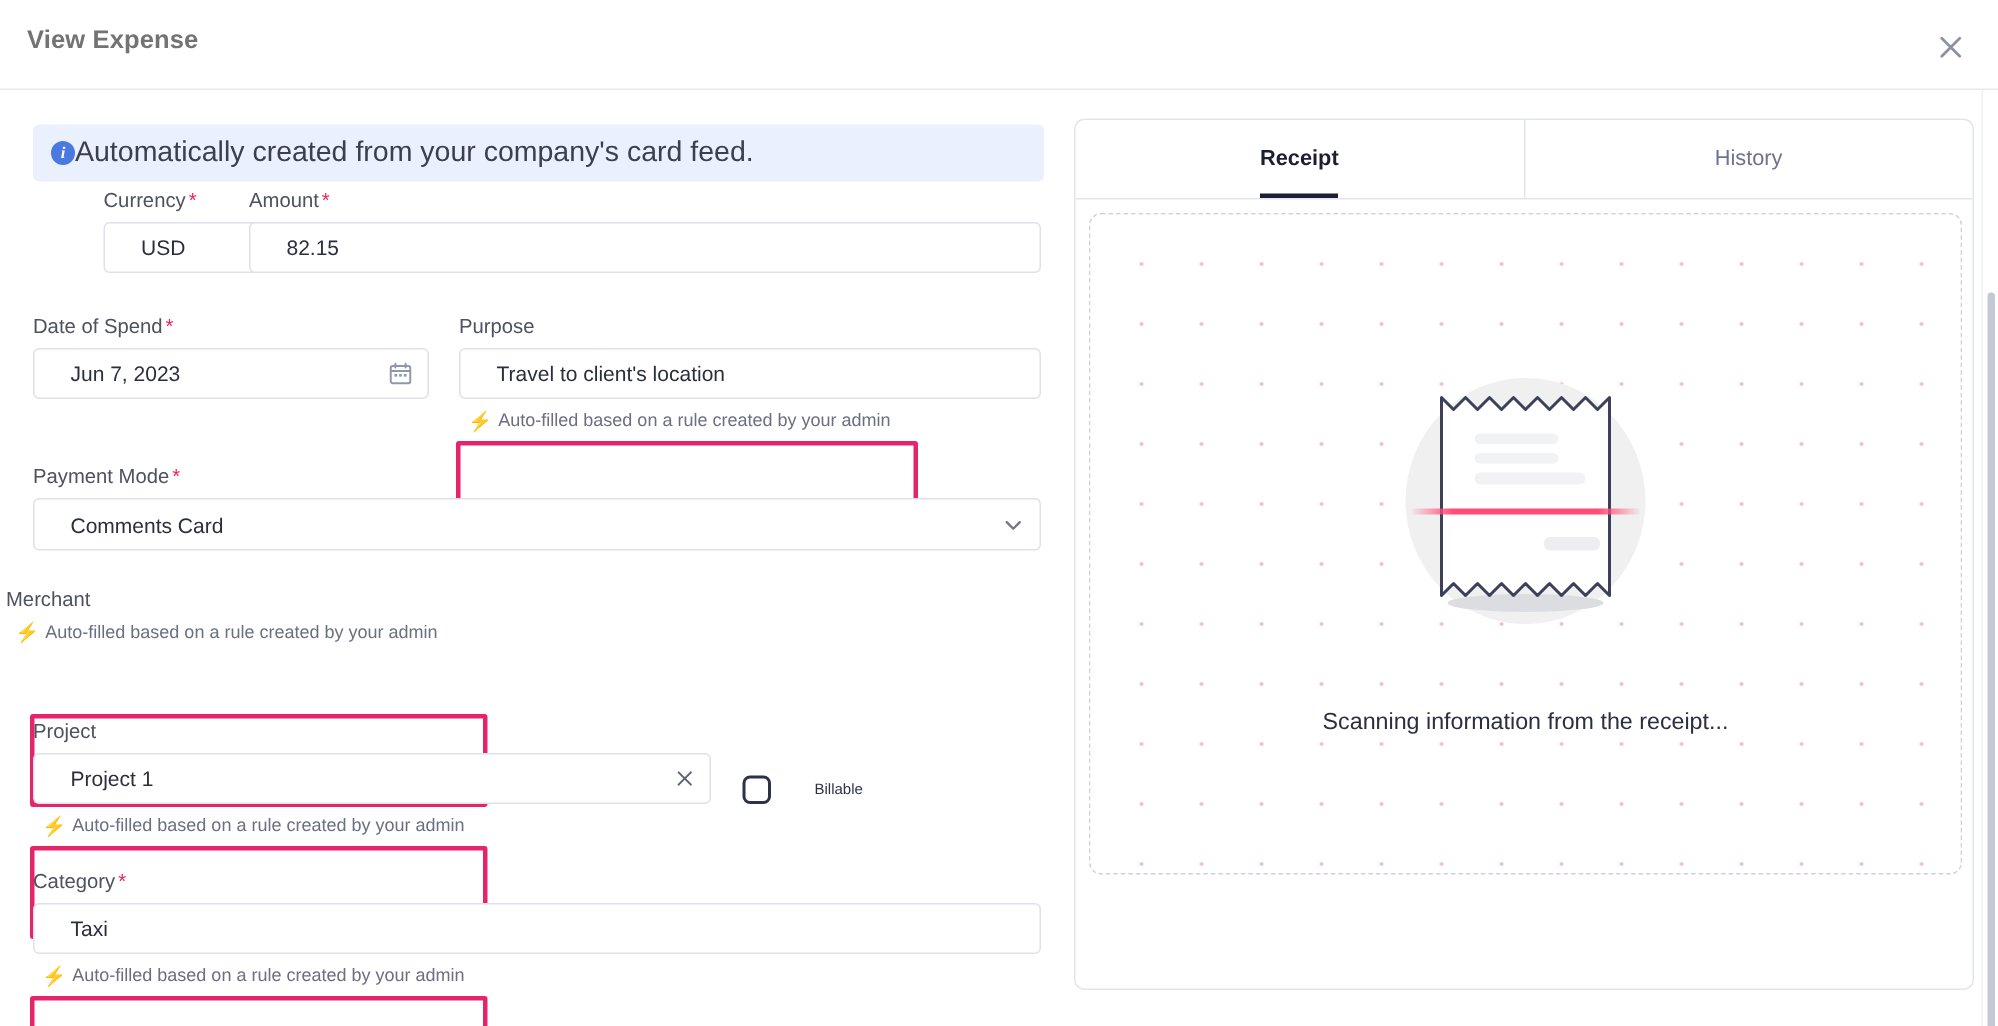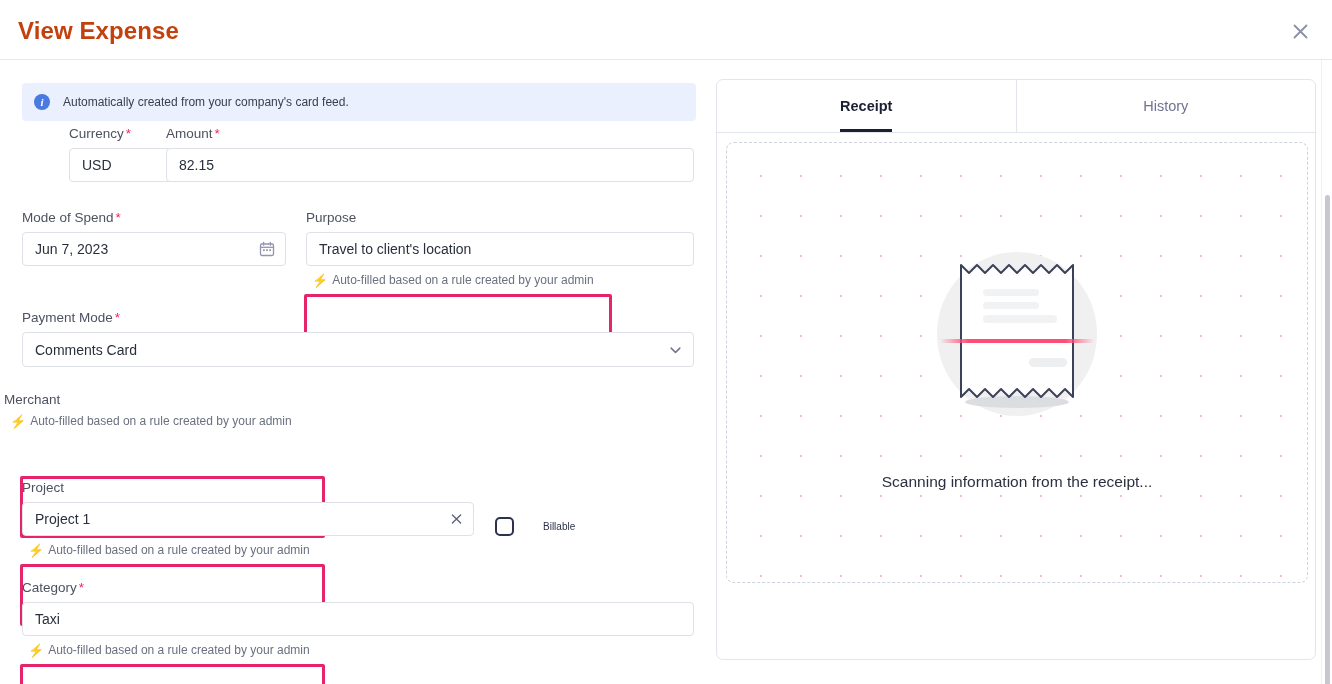--- a/index.html
+++ b/index.html
@@ -12,21 +12,21 @@
   }
   .page { position: relative; width: 1332px; height: 684px; background:#fff; }
 
   
   .header {
     position: absolute; left:0; top:0; width:1332px; height:60px;
     border-bottom: 1px solid #e7e9ef; background:#fff;
   }
   .title {
     position:absolute; left:18px; top:17px;
-    font-size:24px; font-weight:bold; color:#c2410c;
+    font-size:17px; font-weight:bold; color:#737373;
     letter-spacing:.1px;
   }
   .close-btn {
     position:absolute; right:18px; top:17px;
     width:28px; height:28px; cursor:pointer;
     display:flex; align-items:center; justify-content:center;
   }
   .close-btn svg { display:block; }
 
   
@@ -38,31 +38,31 @@
   .info-banner {
     width:674px; height:38px; background:#eaf0fd; border-radius:4px;
     display:flex; align-items:center; padding-left:12px; margin-top:11px;
   }
   .info-icon {
     width:16px; height:16px; border-radius:50%; background:#4a7ae0;
     color:#fff; font-size:11px; font-weight:bold; font-style:italic;
     display:flex; align-items:center; justify-content:center;
     font-family:"Liberation Serif", serif; flex:none;
   }
-  .info-text { margin-left:13px; font-size:12px; color:#39404f; }
+  .info-text { font-size:19px; color:#39404f; }
 
   .label {
     font-size:13.5px; color:#4c5260; margin-bottom:7px; display:block;
   }
   .req { color:#e8275c; margin-left:2px; }
 
   .field {
     height:34px; border:1px solid #dfe1e9; border-radius:4px;
     background:#fff; display:flex; align-items:center;
-    padding:0 12px; font-size:14px; color:#2a2f3d;
+    padding:0 24px; font-size:14px; color:#2a2f3d;
   }
 
   .row { display:flex; }
 
   
   .grp { position:absolute; }
 
   .icon-right {
     position:absolute; right:10px; top:50%; transform:translateY(-50%);
     display:flex; align-items:center;
@@ -175,21 +175,21 @@
     </div>
 
     <div class="grp" style="left:166px; top:66px; width:528px;">
       <span class="label"><span>Amount</span><span class="req">*</span></span>
       <div class="field">
         <span>82.15</span>
       </div>
     </div>
 
     <div class="grp" style="left:22px; top:150px; width:264px;">
-      <span class="label"><span>Mode of Spend</span><span class="req">*</span></span>
+      <span class="label"><span>Date of Spend</span><span class="req">*</span></span>
       <div class="field" style="position:relative;">
         <span>Jun 7, 2023</span>
         <span class="icon-right">
           <svg width="16" height="16" viewBox="0 0 16 16">
             <rect x="1.5" y="3" width="13" height="11.5" rx="1.4" fill="none" stroke="#9096ae" stroke-width="1.3"></rect>
             <path d="M1.5 6.3 H14.5" stroke="#9096ae" stroke-width="1.3"></path>
             <path d="M4.6 1.5 V4 M11.4 1.5 V4" stroke="#9096ae" stroke-width="1.3" stroke-linecap="round"></path>
             <rect x="4" y="8.3" width="1.8" height="1.8" fill="#9096ae"></rect>
             <rect x="7.1" y="8.3" width="1.8" height="1.8" fill="#9096ae"></rect>
             <rect x="10.2" y="8.3" width="1.8" height="1.8" fill="#9096ae"></rect>

